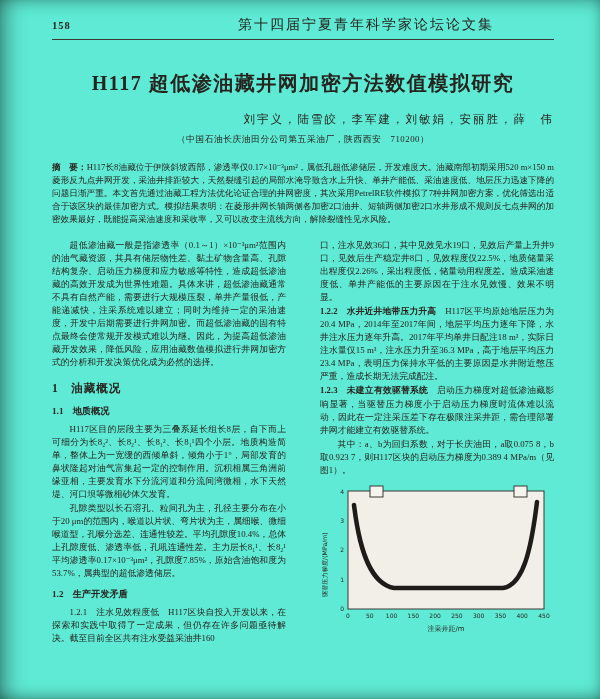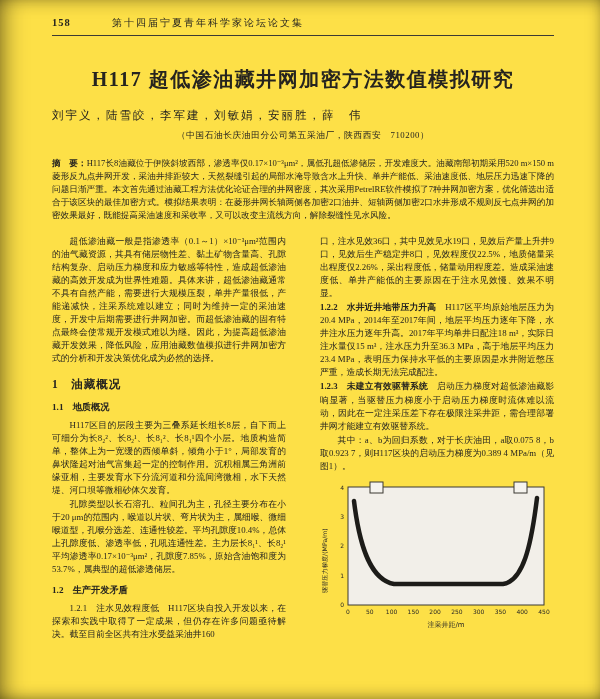--- a/index.html
+++ b/index.html
@@ -1,33 +1,33 @@
 <!DOCTYPE html>
 <html><head>
 <meta charset="utf-8">
 <style>
   html,body{margin:0;padding:0;background:#b7b5b0;}
   .scan{
     position:relative;width:600px;height:699px;box-sizing:border-box;
-    background:#fde047;overflow:hidden;
+    background:#5eead4;overflow:hidden;
     padding:16px 46px 0 52px;
     font-family:"Liberation Serif","DejaVu Serif",serif;color:#26241f;
     box-shadow:
       inset 16px 0 24px -14px rgba(0,0,0,.55),
       inset -10px 0 16px -12px rgba(0,0,0,.35),
       inset 0 14px 18px -14px rgba(0,0,0,.28),
       inset 0 -12px 16px -12px rgba(0,0,0,.38);
   }
   .head{display:flex;align-items:baseline;font-size:10.5px;}
   .head .pageno{width:60px;font-weight:700;letter-spacing:1px;}
-  .head .ptitle{flex:1;text-align:left;letter-spacing:2px;font-size:10px;}
+  .head .ptitle{flex:1;text-align:right;letter-spacing:2px;font-size:14px;}
   .head .spacer{width:60px;}
   .headrule{border:0;border-top:1.2px solid #3c3a34;margin:5px 0 0;}
   .title{text-align:center;font-size:20px;font-weight:700;margin:30px 0 0;letter-spacing:1.5px;}
-  .authors{text-align:left;font-size:11.5px;margin-top:15px;letter-spacing:2px;}
+  .authors{text-align:right;font-size:11.5px;margin-top:15px;letter-spacing:2px;}
   .affil{text-align:center;font-size:8.8px;margin-top:7px;letter-spacing:.5px;}
   .abstract{margin-top:15px;font-size:8.6px;line-height:1.52;text-align:justify;}
   .abstract .lbl{font-weight:700;}
   .keywords{margin-top:5px;font-size:8.8px;}
   .keywords .lbl{font-weight:700;}
   .columns{display:flex;gap:34px;margin-top:13px;font-size:8.8px;line-height:1.48;text-align:justify;}
   .col{flex:1;min-width:0;}
   .col p{margin:0 0 1px;text-indent:2em;}
   .col p.cont{text-indent:0;}
   h2.sec{font-size:11.5px;margin:11px 0 7px;font-weight:700;letter-spacing:1px;}

